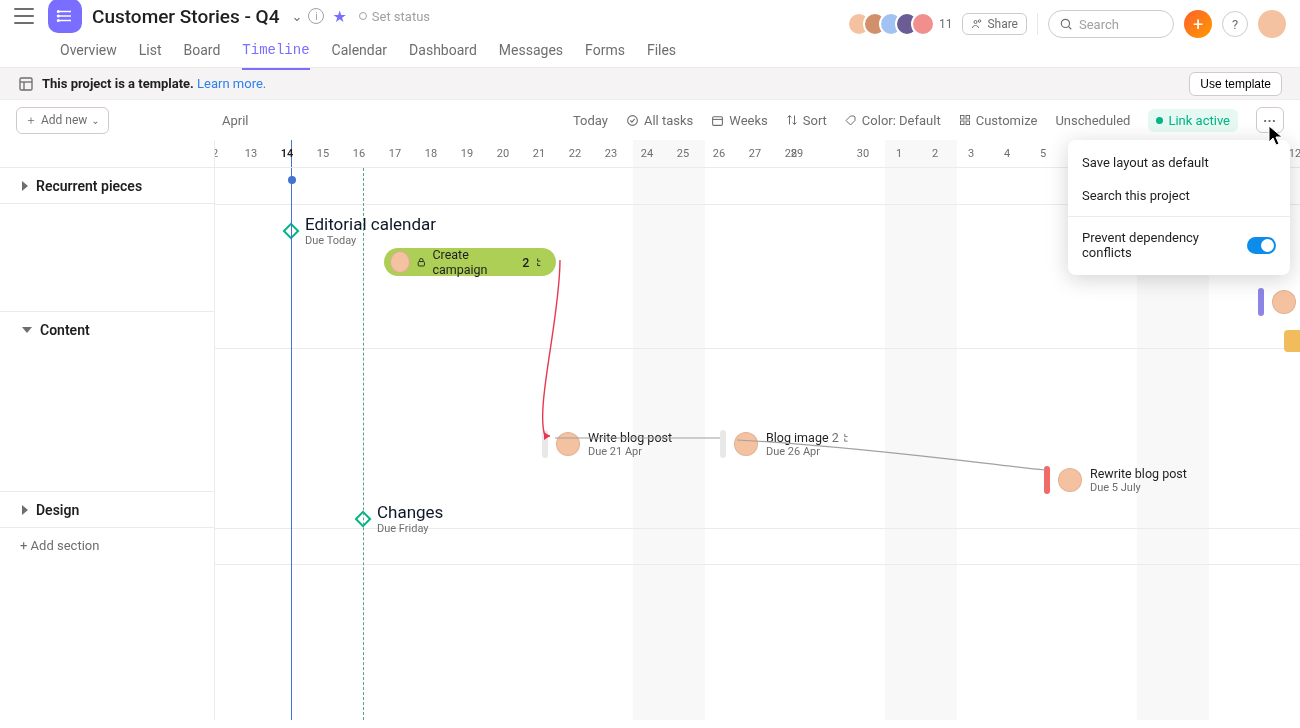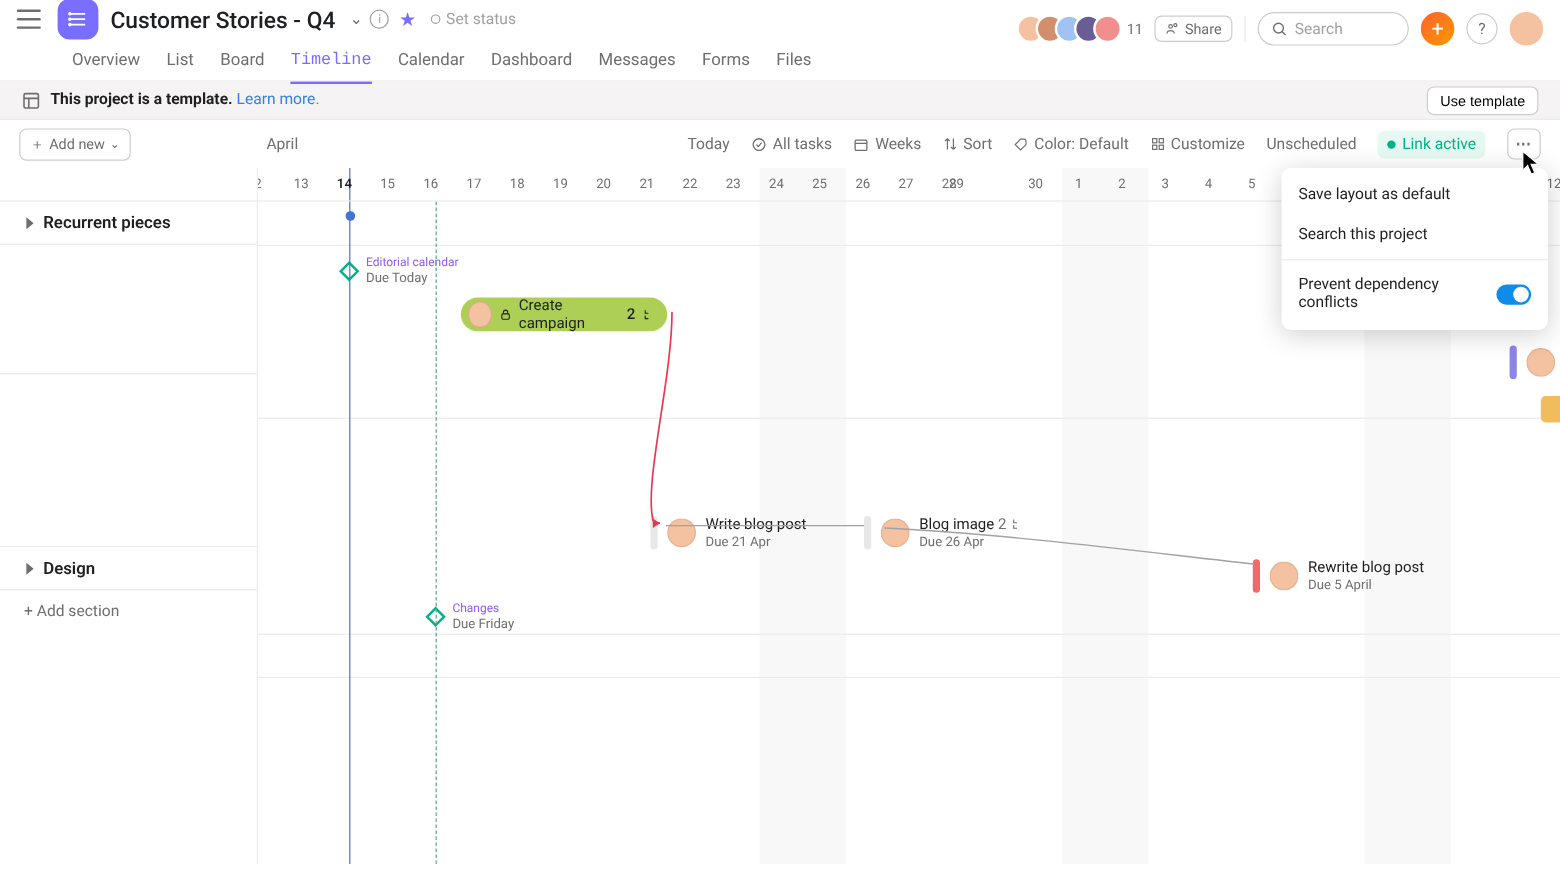--- a/index.html
+++ b/index.html
@@ -91,21 +91,21 @@
   .tri.down{border-left:5px solid transparent;border-right:5px solid transparent;border-top:6px solid #6d6e6f;}
   .add-section{color:#6d6e6f;padding:10px 20px;font-size:13px;}
 
   
   .rows{position:absolute;left:215px;top:28px;right:0;bottom:0;}
   .row-sep{position:absolute;left:-215px;right:0;height:0;border-bottom:1px solid #edeae9;}
 
   
   .milestone{position:absolute;display:flex;align-items:center;gap:8px;}
   .ms-diamond{width:12px;height:12px;border:2px solid #00b386;transform:rotate(45deg);background:#fff;}
-  .ms-text .t{font-size:10px;color:#8b5cf6;}
+  .ms-text .t{font-size:17px;color:#0f172a;}
   .ms-text .s{font-size:11px;color:#6d6e6f;}
 
   .bar{position:absolute;height:28px;border-radius:14px;display:flex;align-items:center;padding:0 10px;gap:6px;font-size:12.5px;}
   .bar.green{background:#aecf55;color:#1e1f21;}
   .bar .bav{width:22px;height:22px;border-radius:50%;background:#f4c2a0;border:1px solid rgba(0,0,0,.1);margin-left:-4px;}
   .subcount{font-weight:500;}
 
   .mini{position:absolute;display:flex;align-items:center;gap:8px;}
   .mini .slab{width:6px;height:28px;border-radius:4px;}
   .mini .mav{width:24px;height:24px;border-radius:50%;background:#f4c2a0;border:1px solid rgba(0,0,0,.08);}
@@ -309,20 +309,24 @@
   <div class="today-line" style="left:291px"></div>
   <div class="green-vline" style="left:363px"></div>
 
   <div class="left-col">
     <div style="height:28px;border-bottom:1px solid #edeae9;"></div>
     <div class="section-head">
       <span class="tri right"></span>
       <span>Recurrent pieces</span>
     </div>
     <div class="section-body" style="height:108px"></div>
+    <div class="section-head" style="border-bottom:none">
+      <span class="tri down"></span>
+      <span>Content</span>
+    </div>
     <div class="section-body" style="height:144px"></div>
     <div class="section-head">
       <span class="tri right"></span>
       <span>Design</span>
     </div>
     <div class="add-section">+ <span>Add section</span></div>
   </div>
 
   <div class="rows">
     <div class="row-sep" style="top:36px"></div>
@@ -386,21 +390,21 @@
       </div>
       <div class="s">Due 26 Apr</div>
     </span>
   </div>
 
   <div class="mini" style="left:1044px;top:326px">
     <span class="slab" style="background:#f06a6a"></span>
     <span class="mav c1"></span>
     <span class="mt">
         <div class="t">Rewrite blog post</div>
-        <div class="s">Due 5 April</div>
+        <div class="s">Due 5 July</div>
       </span>
   </div>
 
   <div class="milestone" style="left:357px;top:362px">
     <span class="ms-diamond"></span>
     <span class="ms-text">
         <div class="t">Changes</div>
         <div class="s">Due Friday</div>
       </span>
   </div>

